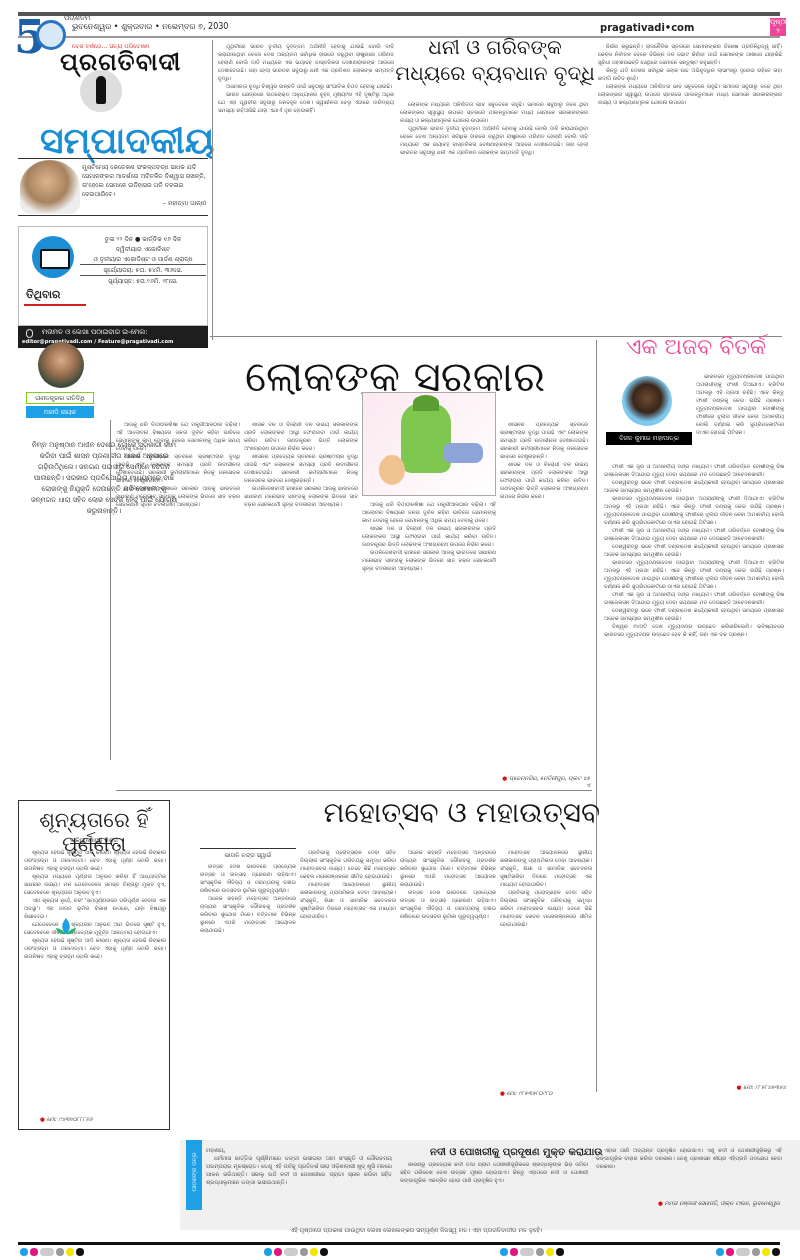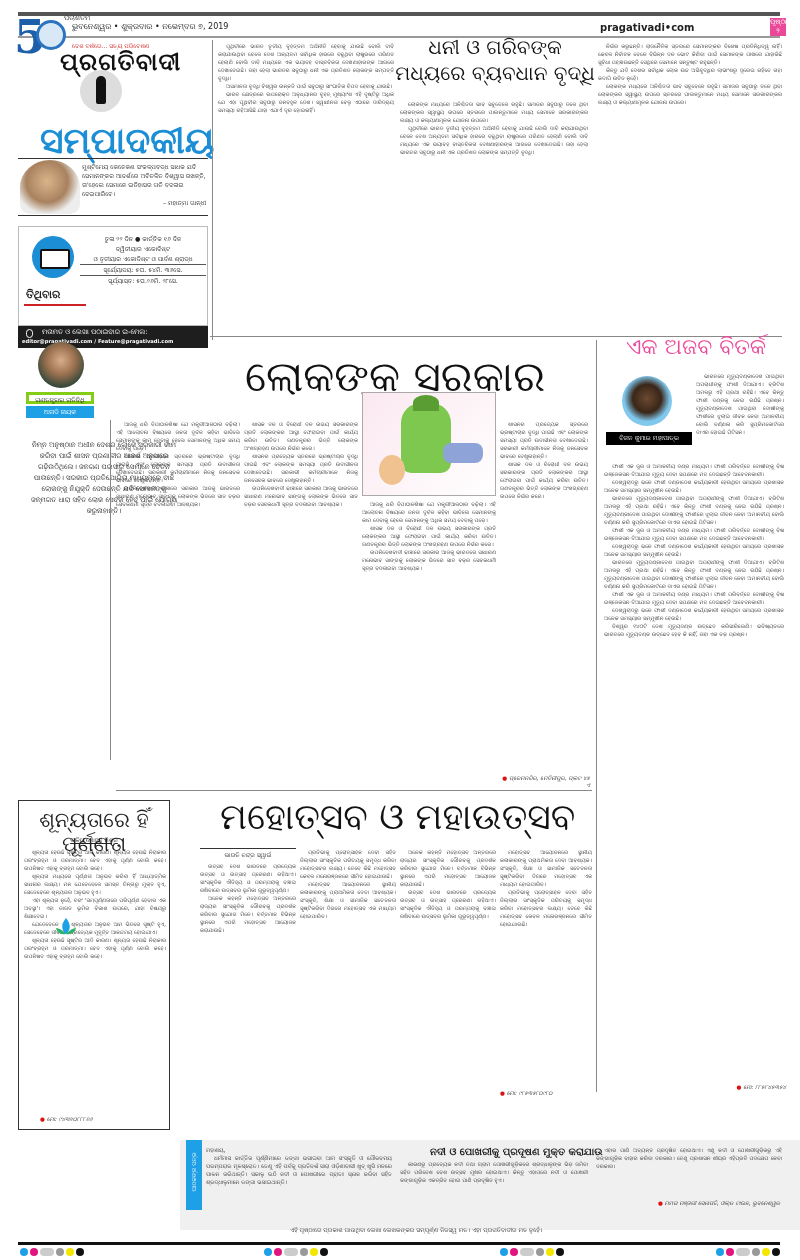--- a/index.html
+++ b/index.html
@@ -33,57 +33,57 @@
 .mailbar .l1{position:absolute;left:24px;top:2px;font-size:7px}
 .mailbar .l2{position:absolute;left:4px;top:12px;font-size:5.2px;font-weight:bold}
 .mouse{position:absolute;left:8px;top:3px;width:7px;height:9px;border-radius:4px;border:1px solid #fff}
 .vline{background:#888;width:1px}
 .hline{background:#888;height:1px}
 .col{font-size:5.4px;line-height:8px;color:#333;text-align:justify;overflow:hidden}
 .col p{text-indent:8px}
 .headline1{left:395px;top:34px;width:200px;font-size:20px;line-height:26px;text-align:center;color:#111}
 .headline-big{left:215px;top:352px;width:360px;font-size:42px;text-align:center;color:#111}
 .author-photo{left:38px;top:342px;width:46px;height:46px;border-radius:50%;background:radial-gradient(circle at 50% 40%,#d7ae88 0,#9b7050 40%,#3a4a3a 72%)}
-.author-box{left:26px;top:392px;width:68px;height:12px;border:3px solid #84cc16;font-size:6.5px;text-align:center;line-height:11px}
+.author-box{left:26px;top:392px;width:68px;height:12px;border:1px solid #84cc16;font-size:6.5px;text-align:center;line-height:11px}
 .author-name{left:26px;top:406px;width:68px;height:12px;background:#1ea0e6;color:#fff;font-size:6.5px;text-align:center;line-height:12px}
 .cartoon{left:362px;top:392px;width:134px;height:104px;border:1px solid #aaa;background:linear-gradient(135deg,#fbe8f0,#fff)}
 .cartoon .man{position:absolute;left:38px;top:10px;width:50px;height:70px;background:#7ec850;border-radius:20px 20px 10px 10px}
 .cartoon .head{position:absolute;left:50px;top:2px;width:26px;height:16px;background:#5a9d33;border-radius:50% 50% 0 0}
 .cartoon .poor{position:absolute;left:16px;top:62px;width:26px;height:30px;background:#f0c290;border-radius:50%}
 .cartoon .bag{position:absolute;left:80px;top:50px;width:40px;height:20px;background:#8ea3d8;border-radius:8px}
 .sidebox-title{left:598px;top:334px;width:196px;font-size:22px;text-align:center;color:#ec4899}
 .photo2{left:622px;top:376px;width:50px;height:50px;border-radius:50%;background:radial-gradient(circle at 50% 45%,#6b4a32 0,#3a2618 38%,#7fc8ee 62%)}
 .author2{left:606px;top:432px;width:86px;height:13px;background:#000000;color:#fff;font-size:6.5px;text-align:center;line-height:13px}
 .pullquote{left:30px;top:440px;width:148px;font-size:7px;line-height:11px;text-align:center;color:#222}
 .shunya{left:18px;top:800px;width:152px;height:330px;border:1px solid #333}
 .shunya-title{left:20px;top:808px;width:148px;font-size:21px;text-align:center}
 .shunya-auth{left:20px;top:836px;width:148px;font-size:6px;text-align:center;text-decoration:underline}
 .lotus{left:54px;top:916px;width:24px;height:26px}
-.head3{left:220px;top:796px;width:380px;font-size:36px;text-align:left;color:#111}
+.head3{left:220px;top:796px;width:380px;font-size:28px;text-align:right;color:#111}
 .byline3{left:200px;top:848px;width:96px;font-size:6px;text-align:center;border-top:1px solid #333;padding-top:2px}
 .sig{font-size:5.6px;font-style:italic;color:#333}
 .sig:before{content:"● ";color:#d11;font-style:normal}
 .letterbox{left:180px;top:1140px;width:620px;height:90px;background:#f0f0f0}
 .vertical-tag{left:186px;top:1140px;width:16px;height:70px;background:#1ea0e6}
 .vertical-tag span{position:absolute;left:-22px;top:28px;transform:rotate(-90deg);color:#fff;font-size:6px;width:60px;text-align:center}
 .letter-head{left:430px;top:1146px;width:200px;font-size:10px;font-weight:bold}
 .disclaimer{left:290px;top:1226px;width:500px;font-size:6px;color:#333}
 .bottombar{left:18px;top:1242px;width:762px;height:3px;background:#111}
 .dots{display:flex;gap:2px}
 .dots i{display:block;width:8px;height:8px;border-radius:50%}
 .dots i.g{width:14px;border-radius:4px}
 </style>
 </head>
 <body>
 
 <div class="abs topbar"></div>
 <div class="abs subbar"></div>
 <div class="abs logo50">5<span class="ring"></span></div>
 <div class="abs anniv">ପଚାଶତମ</div>
-<div class="abs dateline">ଭୁବନେଶ୍ୱର • ଶୁକ୍ରବାର • ନଭେମ୍ବର ୭, 2019</div>
+<div class="abs dateline">ଭୁବନେଶ୍ୱର • ଶୁକ୍ରବାର • ନଭେମ୍ବର ୭, 2030</div>
 <div class="abs tagline">ଦେଶ ବର୍ଷରେ... ସତ୍ୟ ପରିବେଷଣ</div>
 <div class="abs masthead">ପ୍ରଗତିବାଦୀ</div>
 <div class="abs site">pragativadi•com</div>
 <div class="abs pagebox"><span>ପୃଷ୍ଠା</span><br><span>୨</span></div>
 
 <div class="abs pen"></div>
 <div class="abs editorial">ସମ୍ପାଦକୀୟ</div>
 <div class="abs quotebox"></div>
 <div class="abs gandhi"></div>
 <div class="abs quote">

